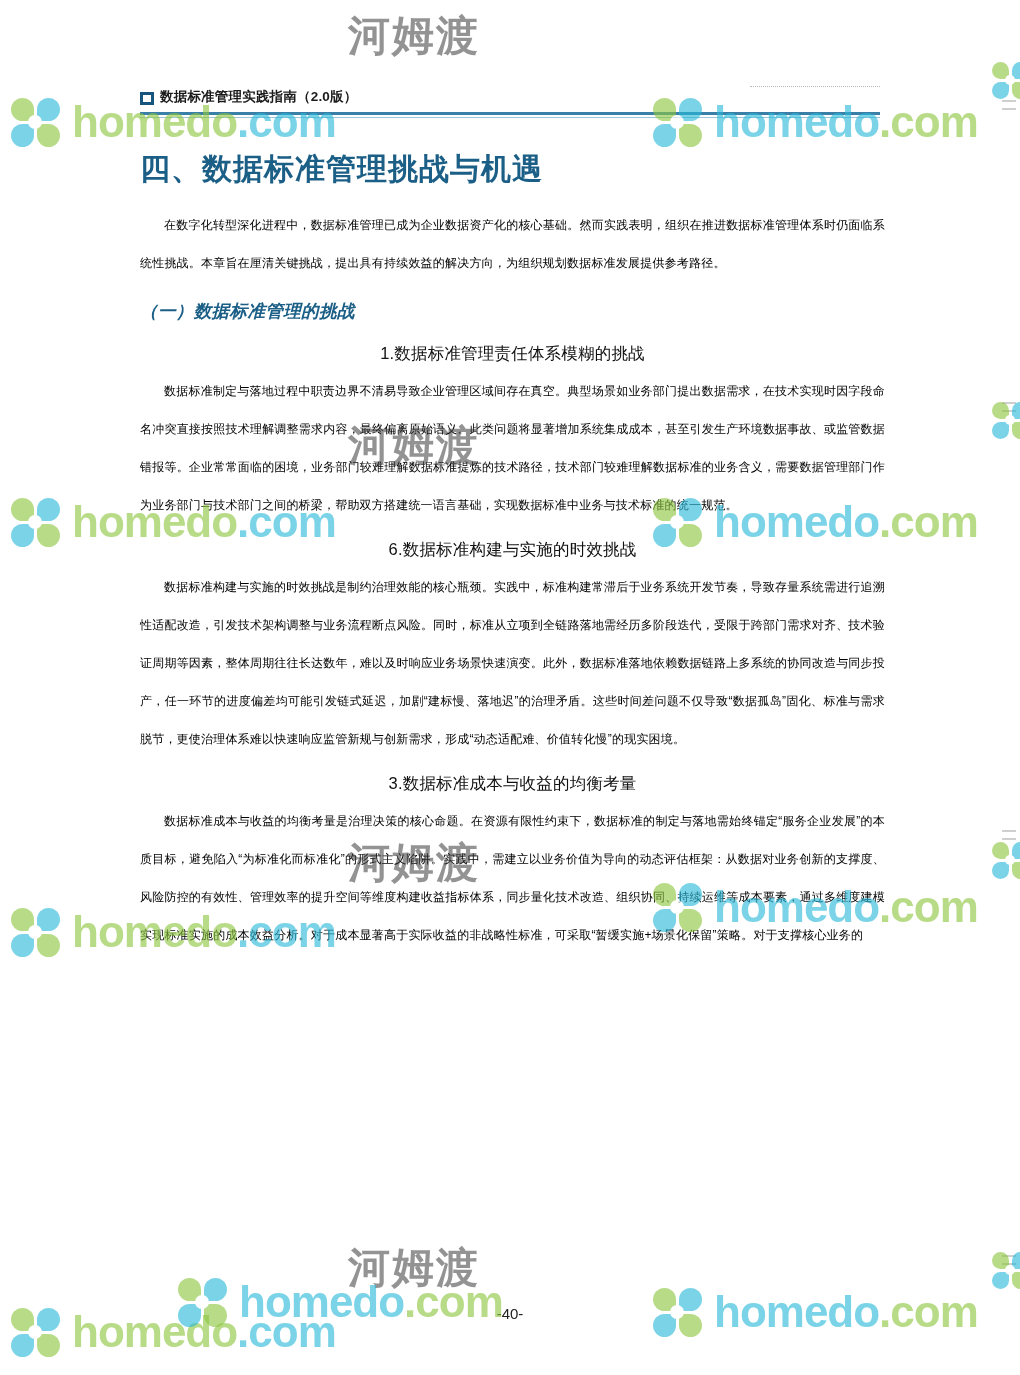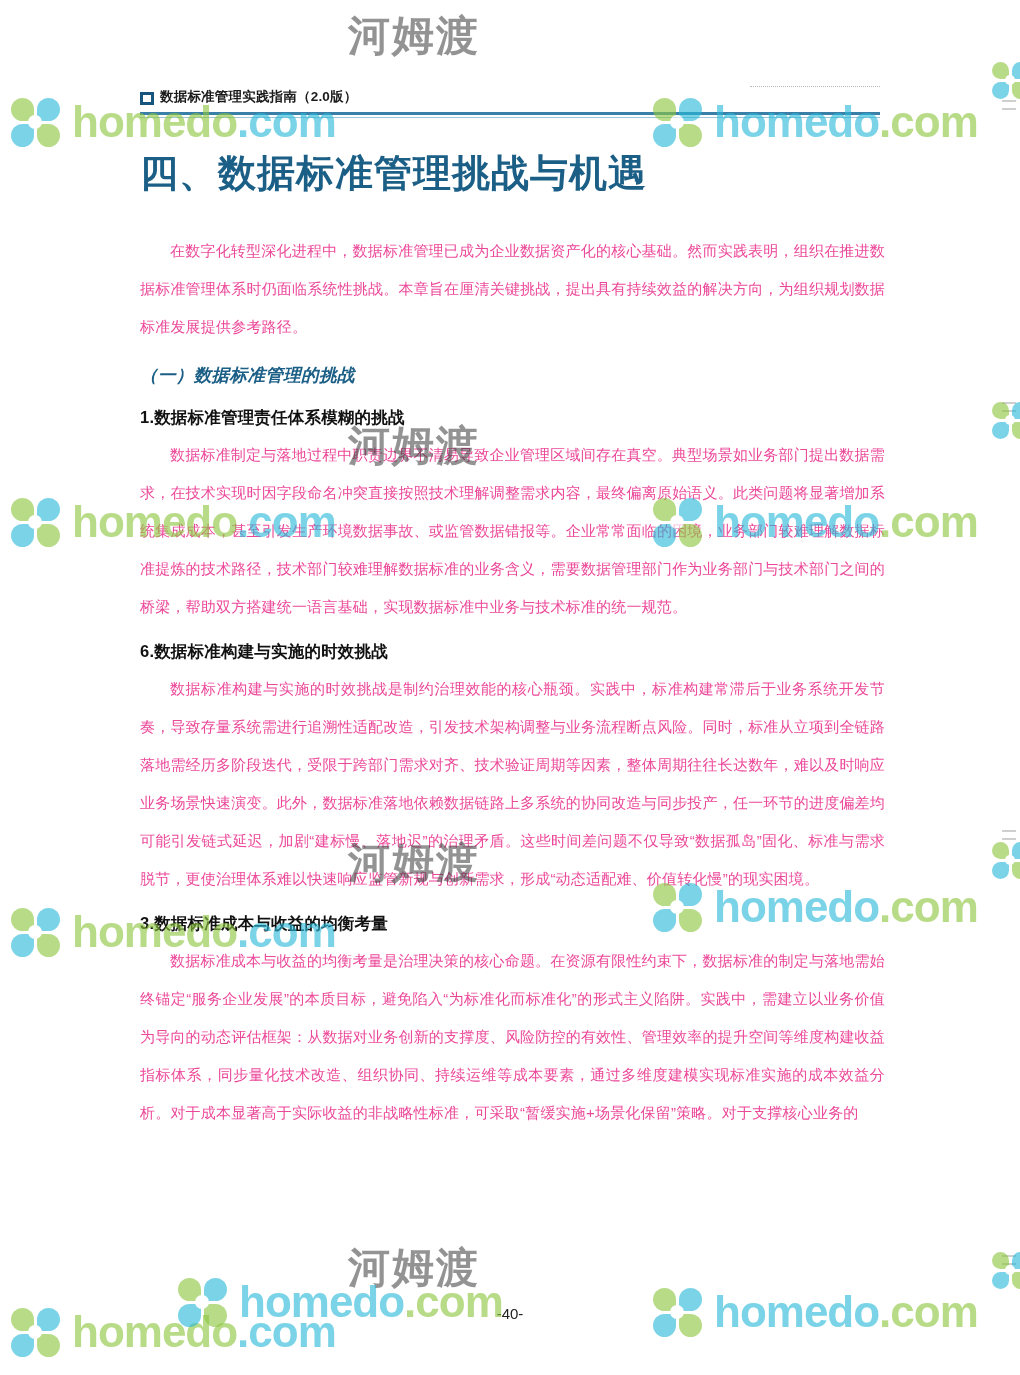--- a/index.html
+++ b/index.html
@@ -86,55 +86,56 @@
 
   
   .content {
     position: absolute;
     top: 150px;
     left: 140px;
     width: 745px;
   }
 
   h1.chapter-title {
-    margin: 0 0 34px 0;
-    font-size: 38px;
+    margin: 0 0 18px 0;
+    font-size: 30px;
     line-height: 1.25;
     font-weight: bold;
     color: #1b5e86;
     letter-spacing: 1px;
   }
 
   p.body-text {
     margin: 0 0 2px 0;
-    font-size: 15px;
+    font-size: 12px;
     line-height: 38px;
-    color: #ec4899;
+    color: #000000;
     text-align: justify;
     text-indent: 2em;
     letter-spacing: 0.2px;
   }
 
   h2.section-title {
     margin: 12px 0 4px 0;
     font-size: 17.5px;
     line-height: 34px;
     font-weight: bold;
     color: #1b5e86;
     letter-spacing: 0.4px;
     font-style: italic;
   }
 
   h3.sub-title {
     margin: 8px 0 2px 0;
     font-size: 16.5px;
     line-height: 34px;
-    font-weight: bold;
+    font-weight: normal;
     color: #111111;
     letter-spacing: 0.2px;
+    text-align: center;
   }
 
   
   .page-number {
     position: absolute;
     top: 1305px;
     left: 0;
     width: 1020px;
     text-align: center;
     font-size: 15px;

